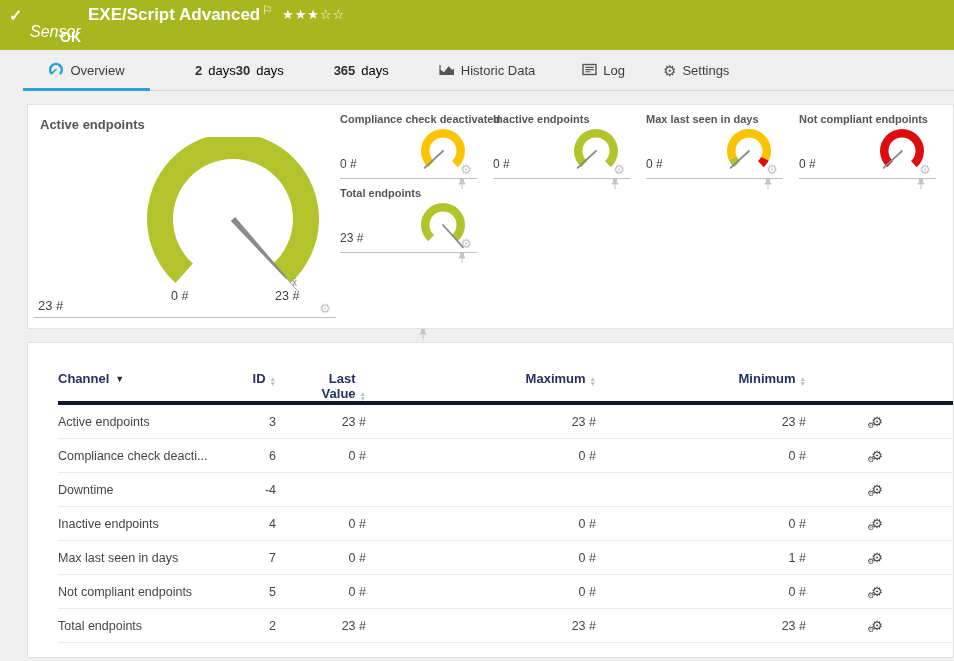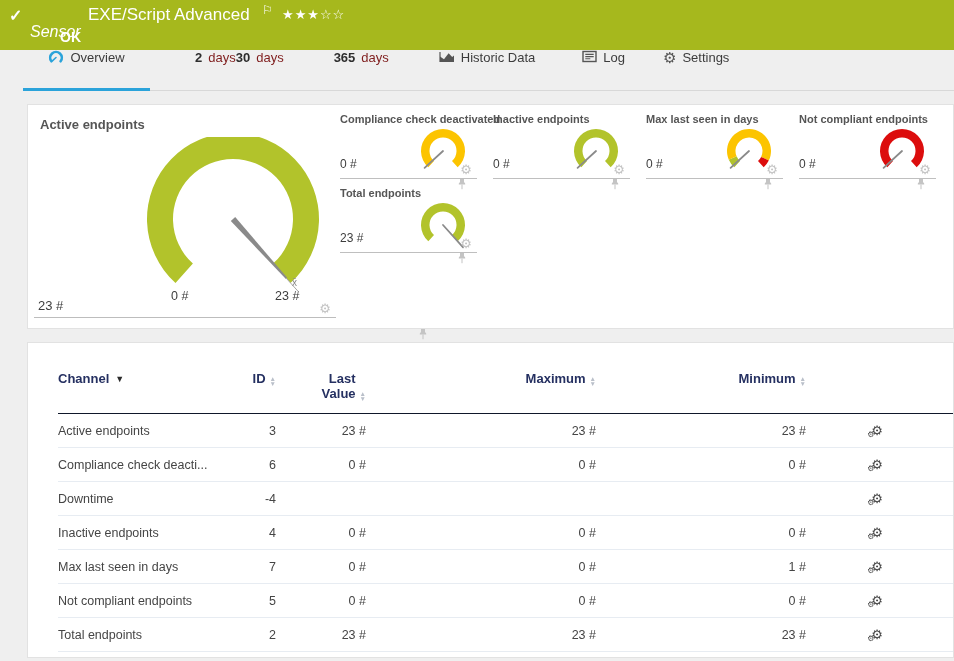--- a/index.html
+++ b/index.html
@@ -3,32 +3,32 @@
 <meta charset="utf-8">
 <style>
   html,body{margin:0;padding:0}
   body{width:954px;height:661px;overflow:hidden;background:#efefef;
        font-family:"Liberation Sans",sans-serif;-webkit-font-smoothing:antialiased}
 
   
   .hdr{height:50px;background:#a6b81d;position:relative;color:#fff}
   .hdr .chk{position:absolute;left:9px;top:6px;font-size:16px;font-weight:bold}
   .hdr .kind{position:absolute;left:30px;top:23px;font-size:16px;font-style:italic}
-  .hdr .title{position:absolute;left:88px;top:5px;font-size:17px;font-weight:normal}
+  .hdr .title{position:absolute;left:88px;top:5px;font-size:17px;font-weight:bold}
   .hdr .flag{position:absolute;left:262px;top:3px;font-size:12px}
   .hdr .stars{position:absolute;left:282px;top:7px;font-size:13px;letter-spacing:1px}
   .hdr .status{position:absolute;left:60px;top:29px;font-size:14px;font-weight:bold}
 
   
   .tabs{position:relative;height:41px;margin-left:23px;display:flex;align-items:center}
   .tabs::before{content:'';position:absolute;left:0;right:0;bottom:0;height:1px;background:#d8d8d8}
-  .tab{display:flex;align-items:flex-start;gap:6px;font-size:13px;color:#3c3c3c;height:100%;
+  .tab{display:flex;align-items:center;gap:6px;font-size:13px;color:#3c3c3c;height:100%;
        position:relative;cursor:pointer;white-space:nowrap}
   .tab b{font-weight:bold;color:#2e2e2e}
-  .tab .dy{color:#7f1d1d}
+  .tab .dy{color:#000000}
   .tab.active::after{content:'';position:absolute;left:0;right:0;bottom:0;height:3px;background:#2ba3da}
   .t0{width:127px;justify-content:center}
   .t1{margin-left:25px}.t2{margin-left:45px}.t3{}
   .t4{margin-left:50px}.t5{margin-left:50px}.t6{margin-left:47px}.t7{margin-left:38px}
   .gearglyph{font-size:15px;color:#555;line-height:1}
 
   
   .panel{background:#fff;border:1px solid #e2e2e2;margin-left:27px}
   .gpanel{margin-top:13px;height:225px;display:flex;padding:6px;box-sizing:border-box}
 
@@ -46,21 +46,21 @@
   
   .stiles{margin-left:4px;width:600px;display:flex;flex-wrap:wrap;column-gap:16px;row-gap:6px;align-content:flex-start}
   .stile{position:relative;width:137px;height:67px;border-bottom:1px solid #bfbfbf}
   .stile .ttl{position:absolute;top:2px;left:0;font-size:11px;font-weight:700;color:#555;white-space:nowrap}
   .stile svg{position:absolute;right:8px;top:15px}
   .stile .val{position:absolute;left:0;bottom:7px;font-size:12px;color:#3d3d3d}
 
   
   .tpanel{margin-top:13px;height:316px;box-sizing:border-box;padding:28px 0 0 30px;overflow:hidden}
   .trow,.thead{display:grid;grid-template-columns:183px 35px 90px 230px 210px 85px;align-items:center}
-  .thead{padding-bottom:12px;border-bottom:1px solid #0f172a;align-items:start}
+  .thead{padding-bottom:0;border-bottom:4px solid #0f172a;align-items:start}
   .thead .th{font-size:13px;font-weight:bold;color:#253061}
   .th.r,.cell.r{text-align:right}
   .th .wrapl{display:inline-block;width:46px;text-align:right}
   .sort{display:inline-flex;flex-direction:column;font-size:6.5px;line-height:5px;
         color:#b9bfc9;margin-left:4px;vertical-align:2px}
   .caret{font-size:9px;color:#2b2b2b;margin-left:6px;vertical-align:1px}
   .trow{height:33px;border-bottom:1px solid #e7ecf2;font-size:12.5px;color:#454545}
   .cell.ch{white-space:nowrap;overflow:hidden}
   .cell.ic{text-align:right;padding-right:8px}
   .gears{position:relative;display:inline-block;font-size:13px;color:#474747;line-height:1;cursor:pointer}

